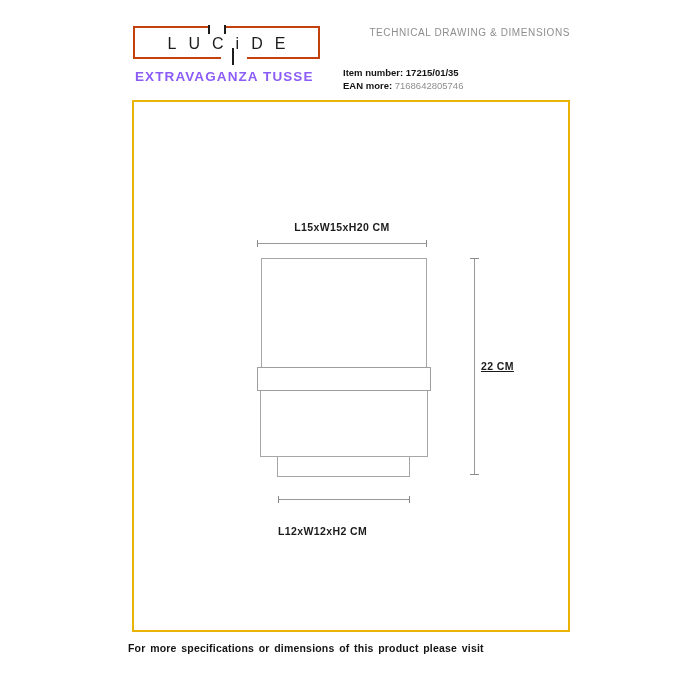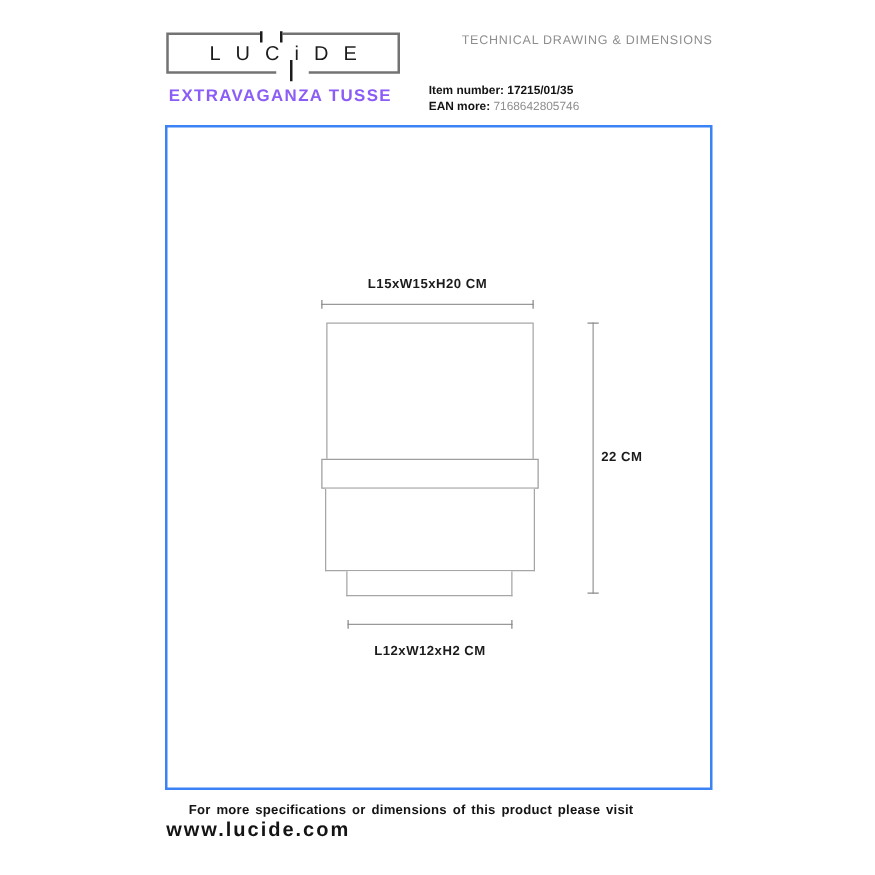--- a/index.html
+++ b/index.html
@@ -10,21 +10,21 @@
     background: #ffffff;
     font-family: "Liberation Sans", sans-serif;
     color: #1b1b1b;
     overflow: hidden;
   }
 
   
   .logo {
     position: absolute; left: 133px; top: 26px;
     width: 187px; height: 33px;
-    border: 2px solid #737373;
+    border: 2px solid #c2410c;
     display: flex; align-items: center; justify-content: center;
   }
   .logo-text {
     font-size: 16px; font-weight: 400; color: #1c1c1c;
     letter-spacing: 12px; margin-right: -12px;
     white-space: nowrap; line-height: 1;
     padding-top: 2px;
   }
   .logo-gap { position: absolute; background: #ffffff; height: 4px; }
   .logo-gap.top    { left: 40%; top: -3px;    width: 18px; }
@@ -51,21 +51,21 @@
     font-size: 9.5px; line-height: 13px;
   }
   .item-block .lbl { font-weight: bold; color: #141414; }
   .item-block .val-bold { font-weight: bold; color: #141414; }
   .item-block .val-gray { font-weight: 400; color: #8e8e8e; }
 
   
   .frame {
     position: absolute; left: 132px; top: 100px;
     width: 438px; height: 532px;
-    border: 2px solid #3b82f6;
+    border: 2px solid #eab308;
     background: #ffffff;
   }
   .frame-inner { position: absolute; inset: 0; }
 
   
   .part { position: absolute; background: #ffffff; }
   .lamp-shade { left: 127px; top: 156px; width: 166px; height: 112px; border: 1px solid #a6a6a6; }
   .lamp-band  { left: 123px; top: 265px; width: 174px; height: 24px;  border: 1px solid #9e9e9e; }
   .lamp-body  { left: 126px; top: 289px; width: 168px; height: 66px;  border: 1px solid #a6a6a6; border-top: none; }
   .lamp-base  { left: 143px; top: 355px; width: 133px; height: 20px;  border: 1px solid #a6a6a6; border-top: none; }
@@ -83,26 +83,26 @@
 
   .dim-top-line    { left: 123px; top: 138px; width: 170px; }
   .dim-bottom-line { left: 144px; top: 394px; width: 132px; }
   .dim-height-line { left: 336px; top: 156px; height: 217px; }
 
   .dim-label {
     position: absolute; font-size: 10.5px; font-weight: bold;
     color: #1b1b1b; letter-spacing: 0.4px; white-space: nowrap;
   }
   .dim-top-label    { left: 123px; top: 119px; width: 170px; text-align: center; }
-  .dim-bottom-label { left: 144px; top: 413px; width: 132px; text-align: center; }
-  .dim-height-label { left: 347px; top: 258px; }
+  .dim-bottom-label { left: 144px; top: 423px; width: 132px; text-align: left; }
+  .dim-height-label { left: 347px; top: 258px; text-decoration: underline; }
 
   
   .footer-note {
-    position: absolute; left: 151px; top: 642px;
+    position: absolute; left: 128px; top: 642px;
     font-size: 10.5px; font-weight: bold; color: #141414;
     letter-spacing: 0.2px; word-spacing: 1.5px;
   }
   .footer-site {
     position: absolute; left: 133px; top: 656px;
     font-size: 16px; font-weight: bold; color: #141414;
     letter-spacing: 1.6px;
   }
 </style>
 </head>
@@ -160,15 +160,14 @@
         <span class="line"></span>
         <span class="tick start"></span>
         <span class="tick end"></span>
       </div>
       <div class="dim-label dim-bottom-label">L12xW12xH2 CM</div>
 
     </div>
   </div>
 
   <div class="footer-note">For more specifications or dimensions of this product please visit</div>
-  <div class="footer-site">www.lucide.com</div>
 
 </div>
 
 </body></html>

